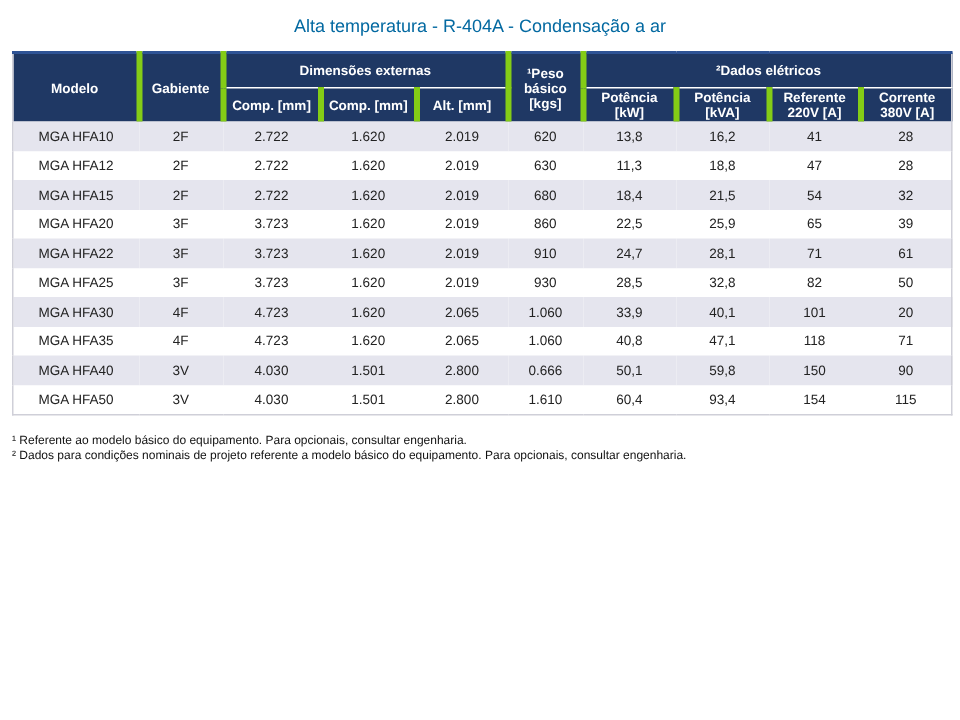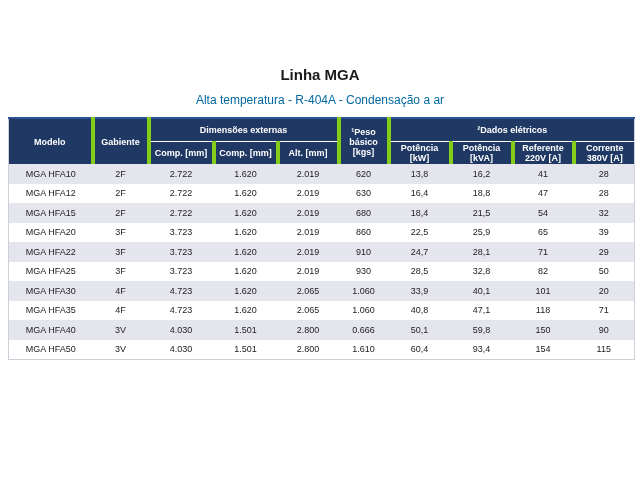--- a/index.html
+++ b/index.html
@@ -69,21 +69,20 @@
     line-height: 10px;
     color: #111111;
   }
   .note.first { margin-top: 12px; }
 </style>
 </head>
 <body>
 
 <div class="page">
 
-  <div class="title">Linha MGA</div>
   <div class="subtitle">Alta temperatura - R-404A - Condensação a ar</div>
 
   <table class="spec">
     <colgroup>
       <col style="width:84px">
         <col style="width:56px">
         <col style="width:65px">
       <col style="width:64px">
         <col style="width:61px">
         <col style="width:50px">
@@ -123,21 +122,21 @@
       <td>41</td>
       <td>28</td>
     </tr>
         <tr>
       <td>MGA HFA12</td>
       <td>2F</td>
       <td>2.722</td>
       <td>1.620</td>
       <td>2.019</td>
       <td>630</td>
-      <td>16,4</td>
+      <td>11,3</td>
       <td>18,8</td>
       <td>47</td>
       <td>28</td>
     </tr>
         <tr>
       <td>MGA HFA15</td>
       <td>2F</td>
       <td>2.722</td>
       <td>1.620</td>
       <td>2.019</td>
@@ -162,21 +161,21 @@
         <tr>
       <td>MGA HFA22</td>
       <td>3F</td>
       <td>3.723</td>
       <td>1.620</td>
       <td>2.019</td>
       <td>910</td>
       <td>24,7</td>
       <td>28,1</td>
       <td>71</td>
-      <td>29</td>
+      <td>61</td>
     </tr>
         <tr>
       <td>MGA HFA25</td>
       <td>3F</td>
       <td>3.723</td>
       <td>1.620</td>
       <td>2.019</td>
       <td>930</td>
       <td>28,5</td>
       <td>32,8</td>
@@ -227,14 +226,16 @@
       <td>2.800</td>
       <td>1.610</td>
       <td>60,4</td>
       <td>93,4</td>
       <td>154</td>
       <td>115</td>
     </tr>
       </tbody>
   </table>
 
+  <div class="note first">¹ Referente ao modelo básico do equipamento. Para opcionais, consultar engenharia.</div>
+  <div class="note">² Dados para condições nominais de projeto referente a modelo básico do equipamento. Para opcionais, consultar engenharia.</div>
 
 </div>
 
 </body></html>

